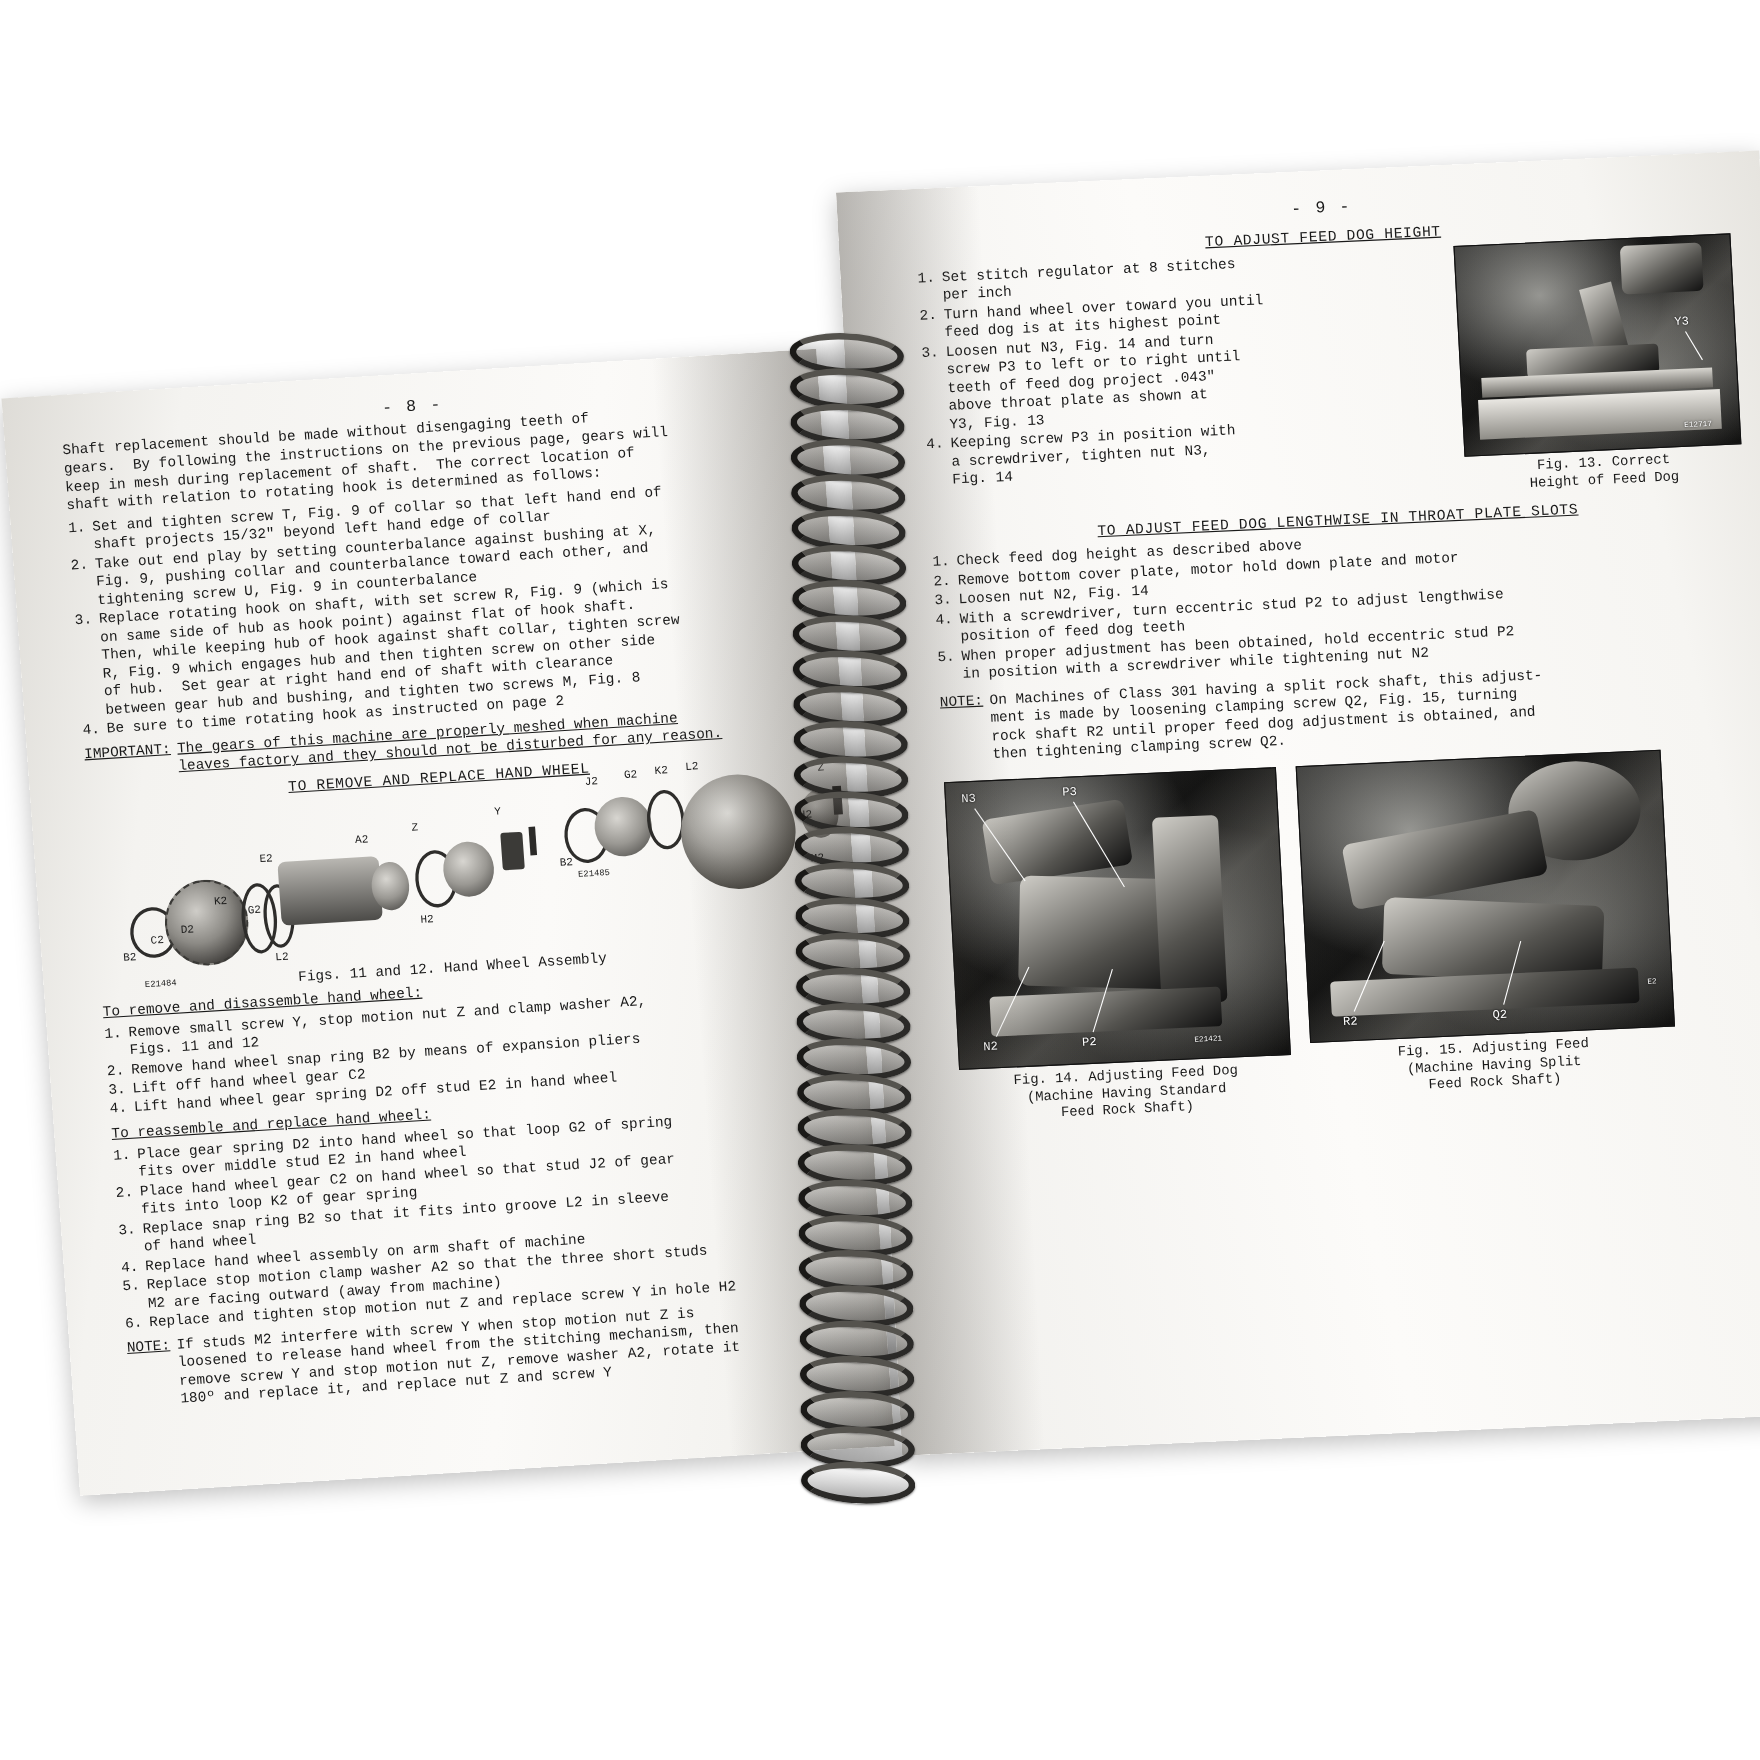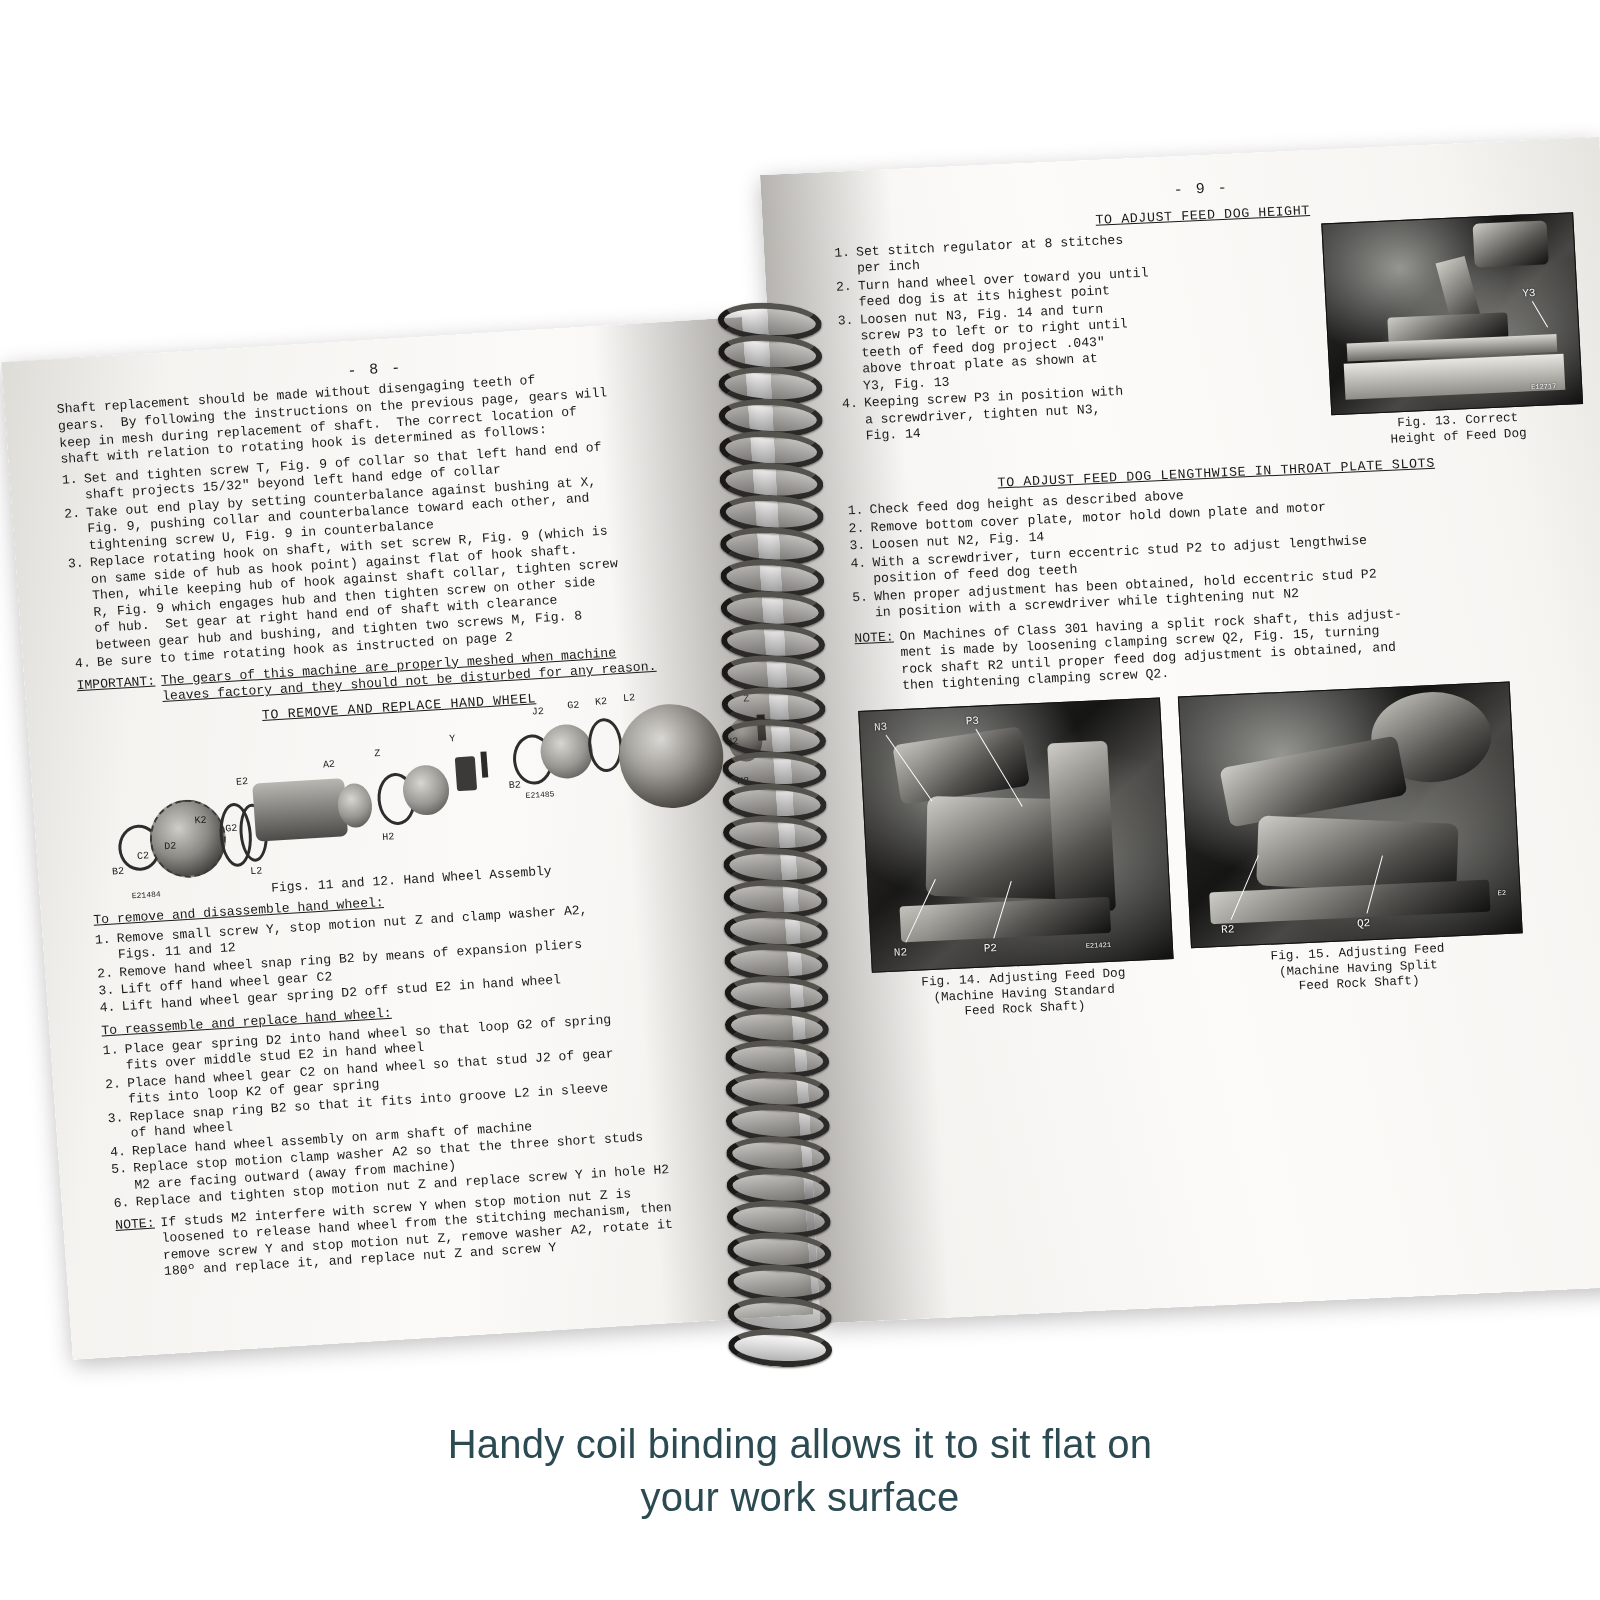--- a/index.html
+++ b/index.html
@@ -568,18 +568,14 @@
       <div class="coil" style="left:64px;  top:870px;"></div>
       <div class="coil" style="left:66px;  top:902px;"></div>
       <div class="coil" style="left:68px;  top:934px;"></div>
       <div class="coil" style="left:70px;  top:966px;"></div>
       <div class="coil" style="left:72px;  top:998px;"></div>
       <div class="coil" style="left:74px;  top:1030px;"></div>
     </div>
 
   </div>
 
-  <div id="caption">
-    <div>Handy coil binding allows it to sit flat on</div>
-    <div>your work surface</div>
-  </div>
 
 </div>
 
 </body></html>

